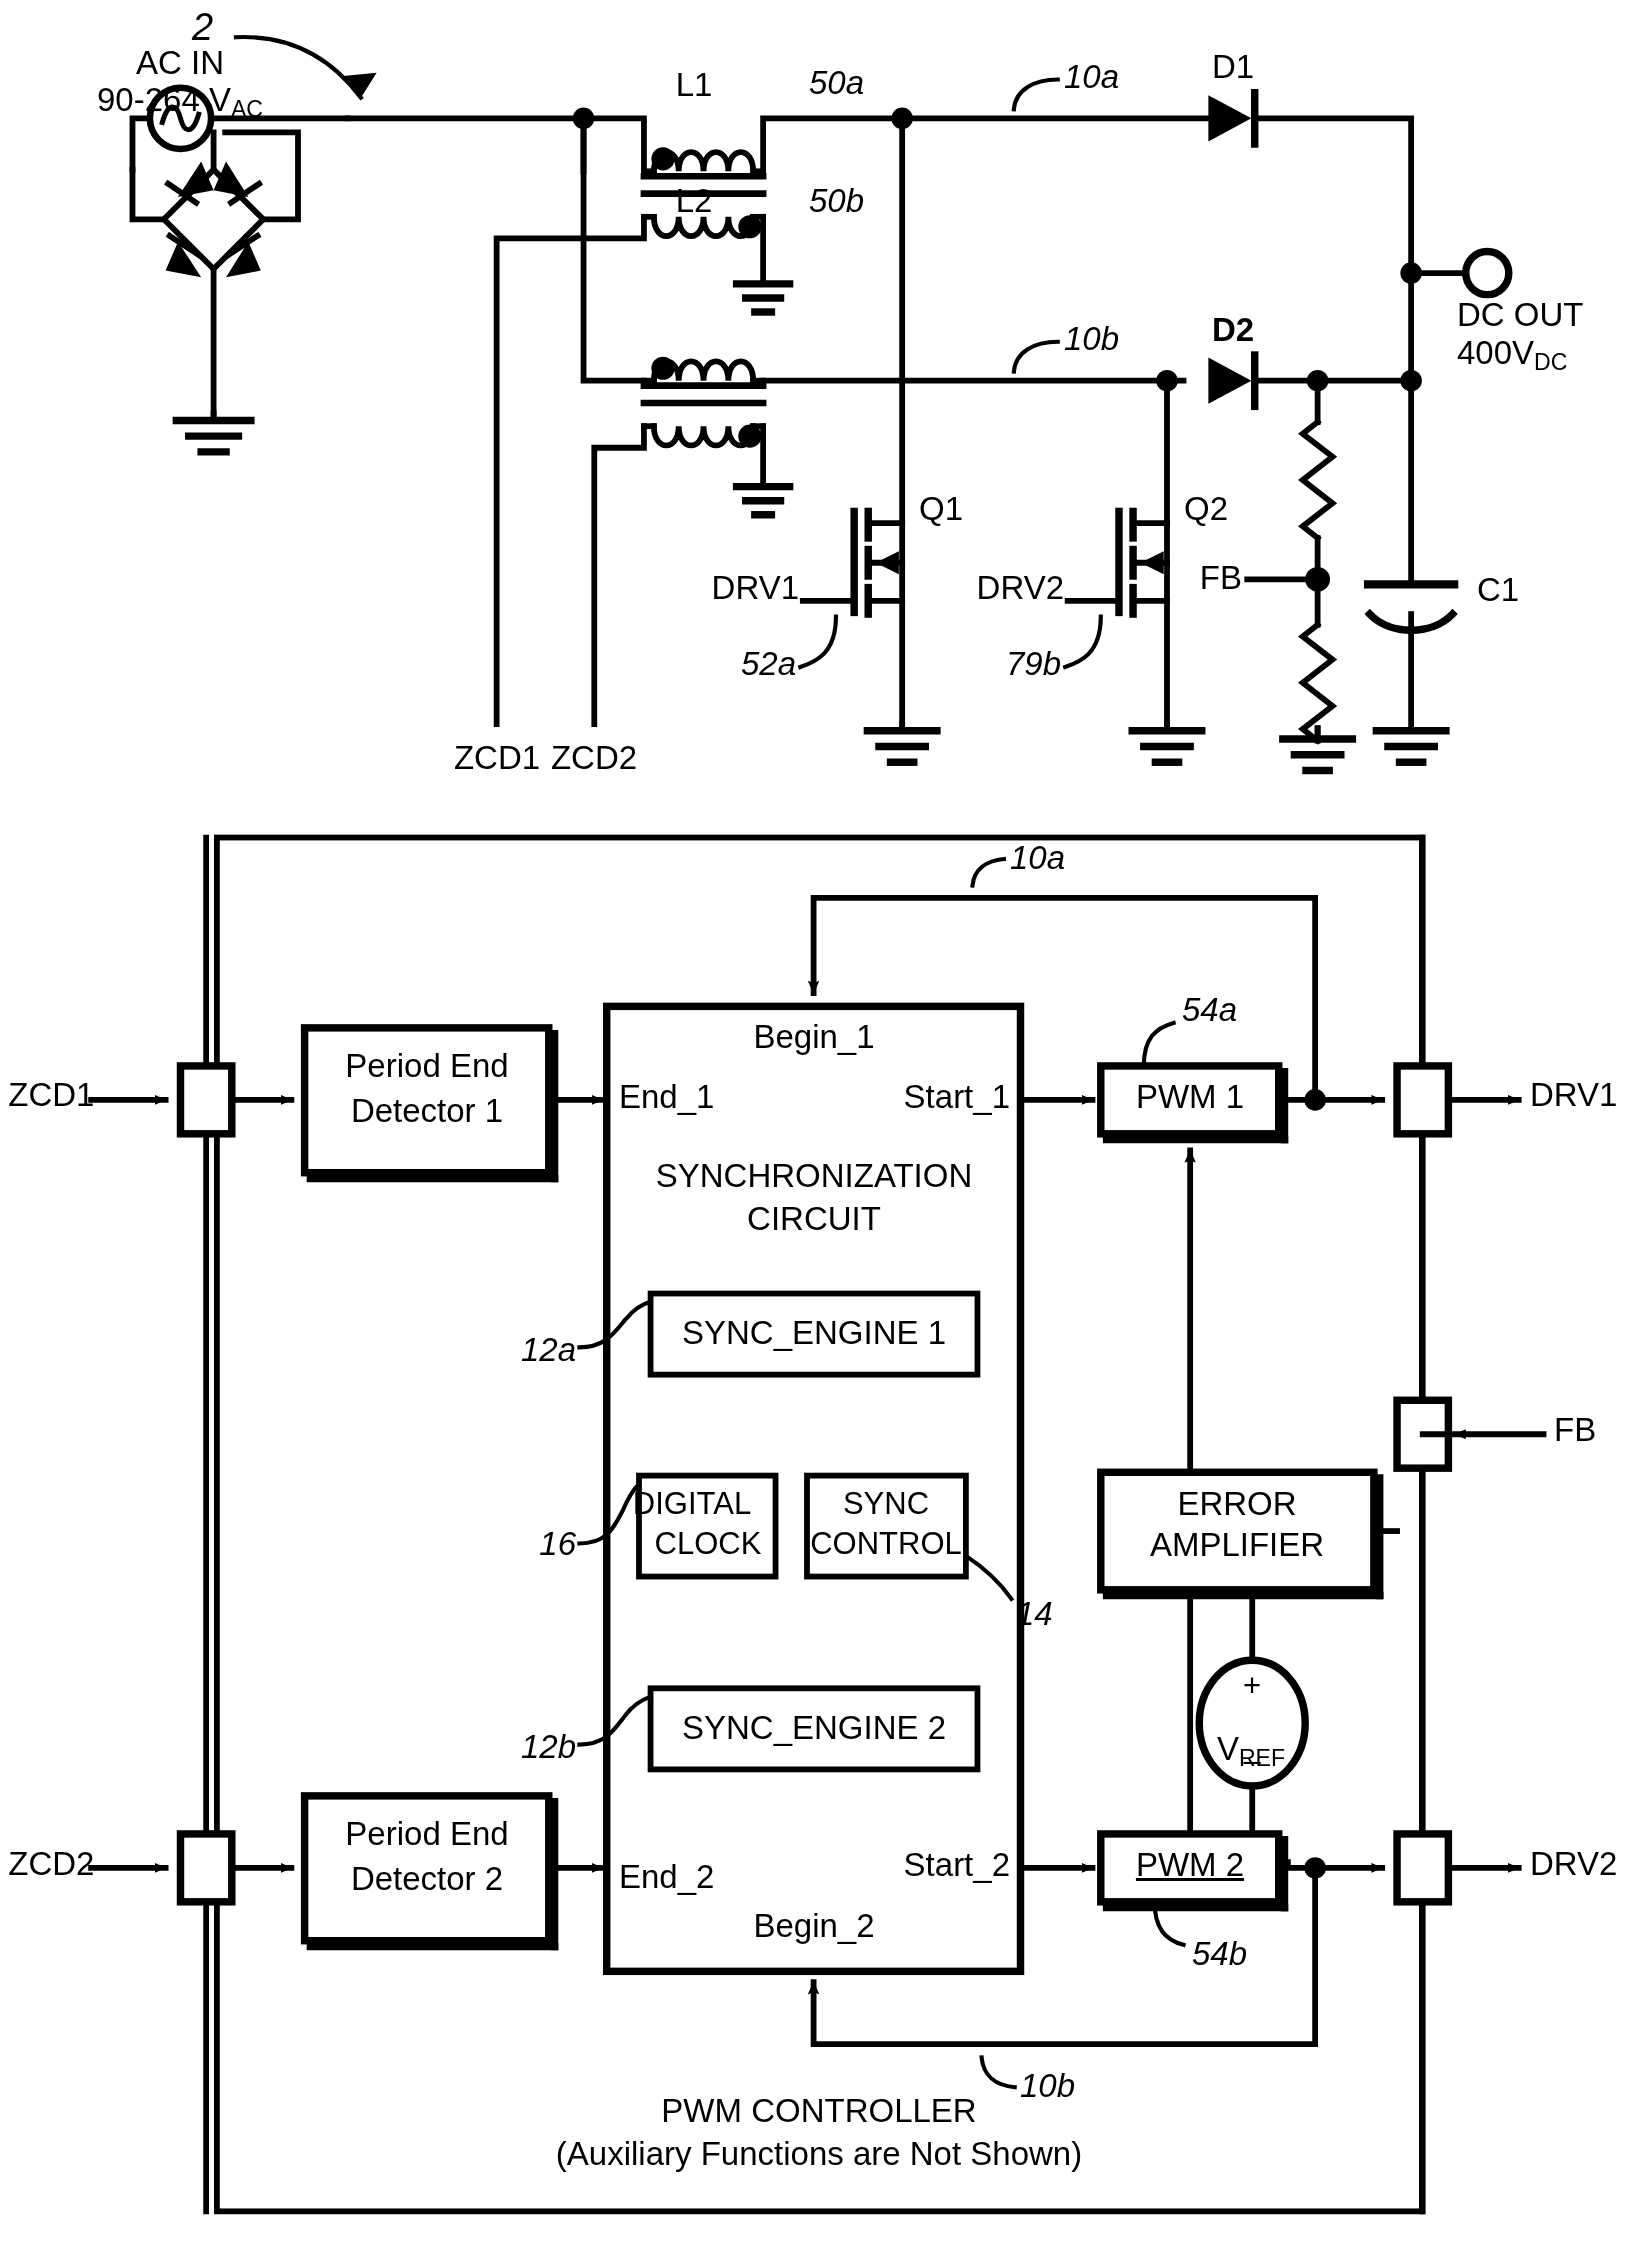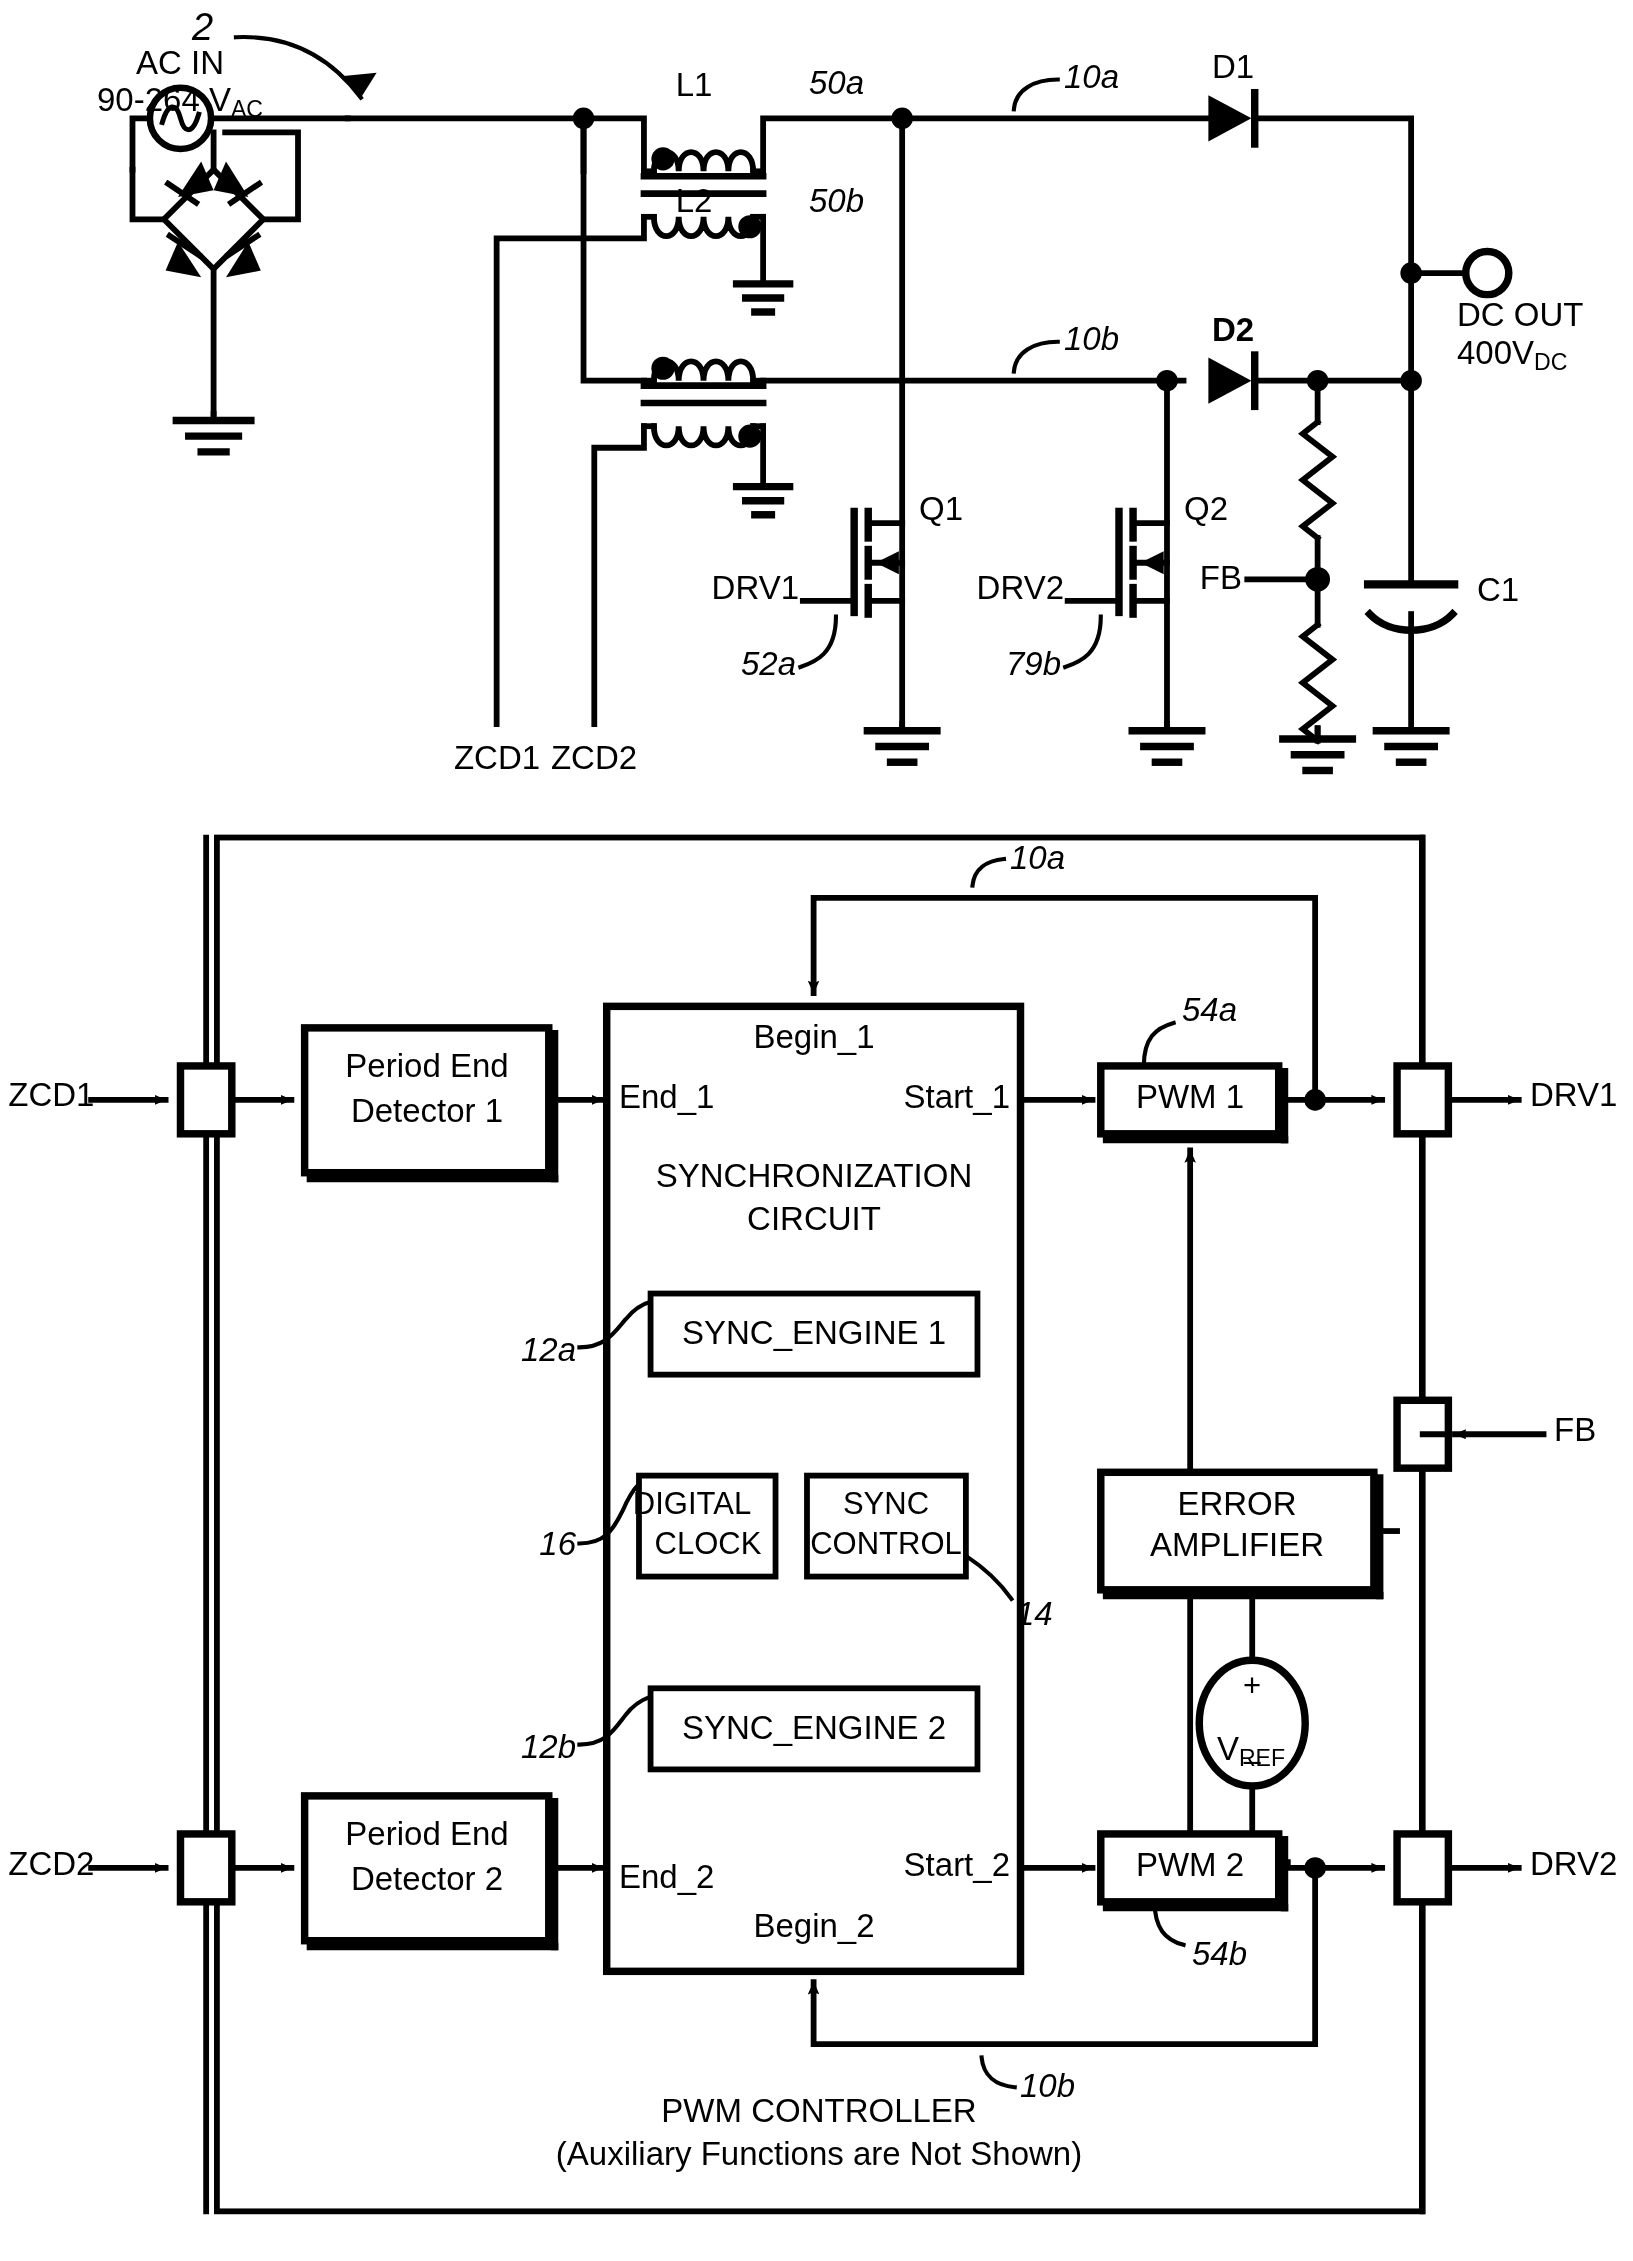--- a/index.html
+++ b/index.html
@@ -428,21 +428,21 @@
   <div class="lbl ctr" style="left:886px; top:1488px; font-size:31px;">SYNC</div>
   <div class="lbl ctr" style="left:886px; top:1528px; font-size:31px;">CONTROL</div>
   <div class="lbl ital" style="left:1016px; top:1597px;">14</div>
 
   <div class="lbl ctr" style="left:814px; top:1711px;">SYNC_ENGINE 2</div>
   <div class="lbl ital rgt" style="left:576px; top:1730px;">12b</div>
 
   <div class="lbl ctr" style="left:1190px; top:1080px;">PWM 1</div>
   <div class="lbl ital" style="left:1182px; top:993px;">54a</div>
 
-  <div class="lbl ctr" style="left:1190px; top:1848px;">PWM 2</div>
+  <div class="lbl ctr" style="left:1190px; top:1848px;text-decoration:underline;">PWM 2</div>
   <div class="lbl ital" style="left:1192px; top:1937px;">54b</div>
 
   <div class="lbl ctr" style="left:1237px; top:1487px;">ERROR</div>
   <div class="lbl ctr" style="left:1237px; top:1528px;">AMPLIFIER</div>
 
   <div class="lbl ctr" style="left:1252px; top:1670px; font-size:31px;">+</div>
   <div class="lbl ctr" style="left:1251px; top:1708px;margin-top:24px;"><span>V</span><span class="sub">REF</span></div>
   <div class="lbl ctr" style="left:1252px; top:1745px; font-size:31px;">–</div>
 
   <div class="lbl ital" style="left:1010px; top:841px;">10a</div>

